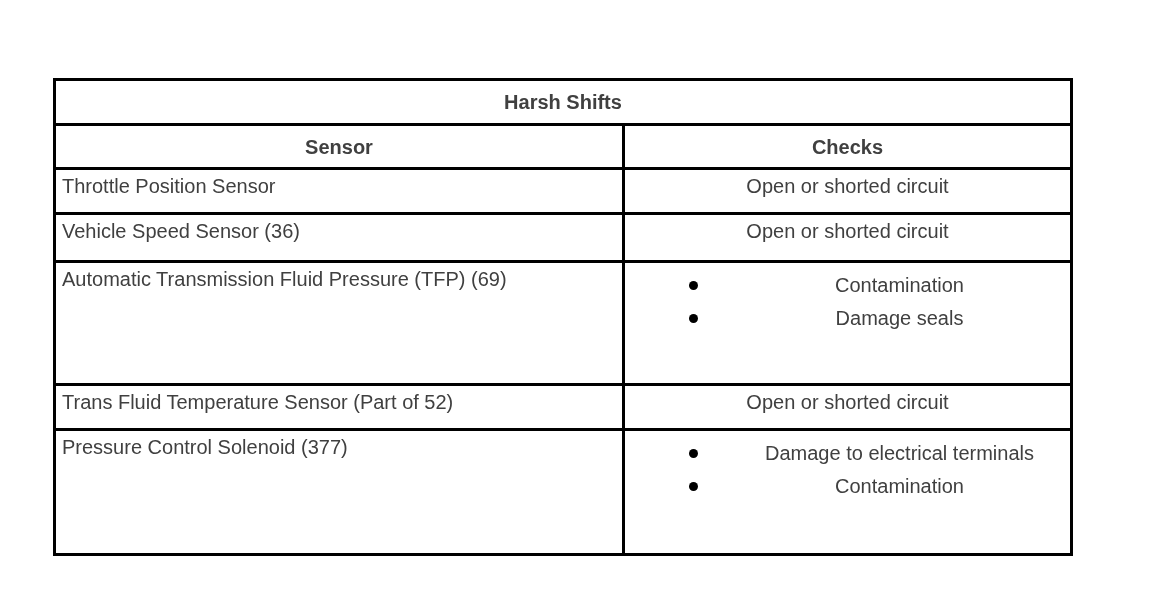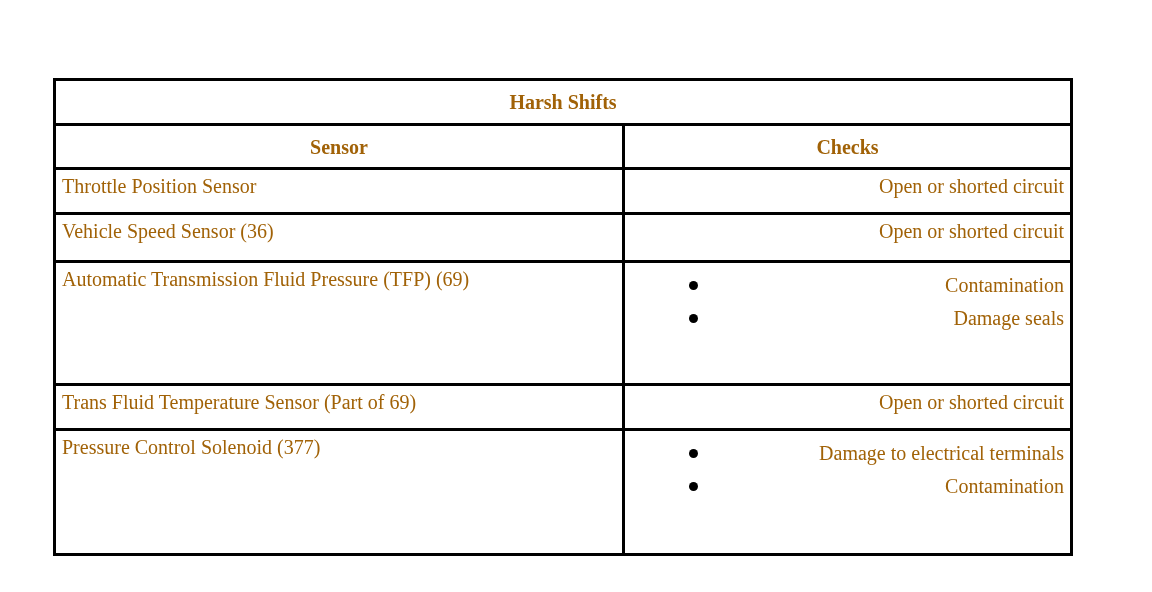--- a/index.html
+++ b/index.html
@@ -5,22 +5,22 @@
   html, body {
     margin: 0;
     padding: 0;
     background: #ffffff;
   }
   .page {
     position: relative;
     width: 915px;
     height: 592px;
     background: #ffffff;
-    font-family: Liberation Serif, serif;
-    color: #a16207;
+    font-family: Liberation Sans, sans-serif;
+    color: #404040;
   }
   table.shift-table {
     position: absolute;
     left: 53px;
     top: 78px;
     width: 1017px;
     border-collapse: collapse;
     table-layout: fixed;
   }
   table.shift-table th,
@@ -45,21 +45,21 @@
     text-align: center;
     vertical-align: middle;
     font-weight: bold;
   }
   td.check-cell {
     text-align: left;
     vertical-align: top;
     font-weight: normal;
   }
   td.cause-cell {
-    text-align: right;
+    text-align: center;
     vertical-align: top;
     font-weight: normal;
   }
   td.bullets-cell {
     padding: 4px 0 4px 0;
   }
   tr.row-std  td { height: 34px; }
   tr.row-std2 td { height: 37px; }
   tr.row-tall td { height: 112px; }
   tr.row-tall2 td { height: 114px; }
@@ -126,21 +126,21 @@
           </li>
           <li>
             <span class="bullet"></span>
             <span>Damage seals</span>
           </li>
         </ul>
       </td>
     </tr>
 
     <tr class="row-std">
-      <td class="check-cell">Trans Fluid Temperature Sensor (Part of 69)</td>
+      <td class="check-cell">Trans Fluid Temperature Sensor (Part of 52)</td>
       <td class="cause-cell">Open or shorted circuit</td>
     </tr>
 
 
     <tr class="row-tall2">
       <td class="check-cell">Pressure Control Solenoid (377)</td>
       <td class="cause-cell bullets-cell">
         <ul class="causes-list">
           <li>
             <span class="bullet"></span>

